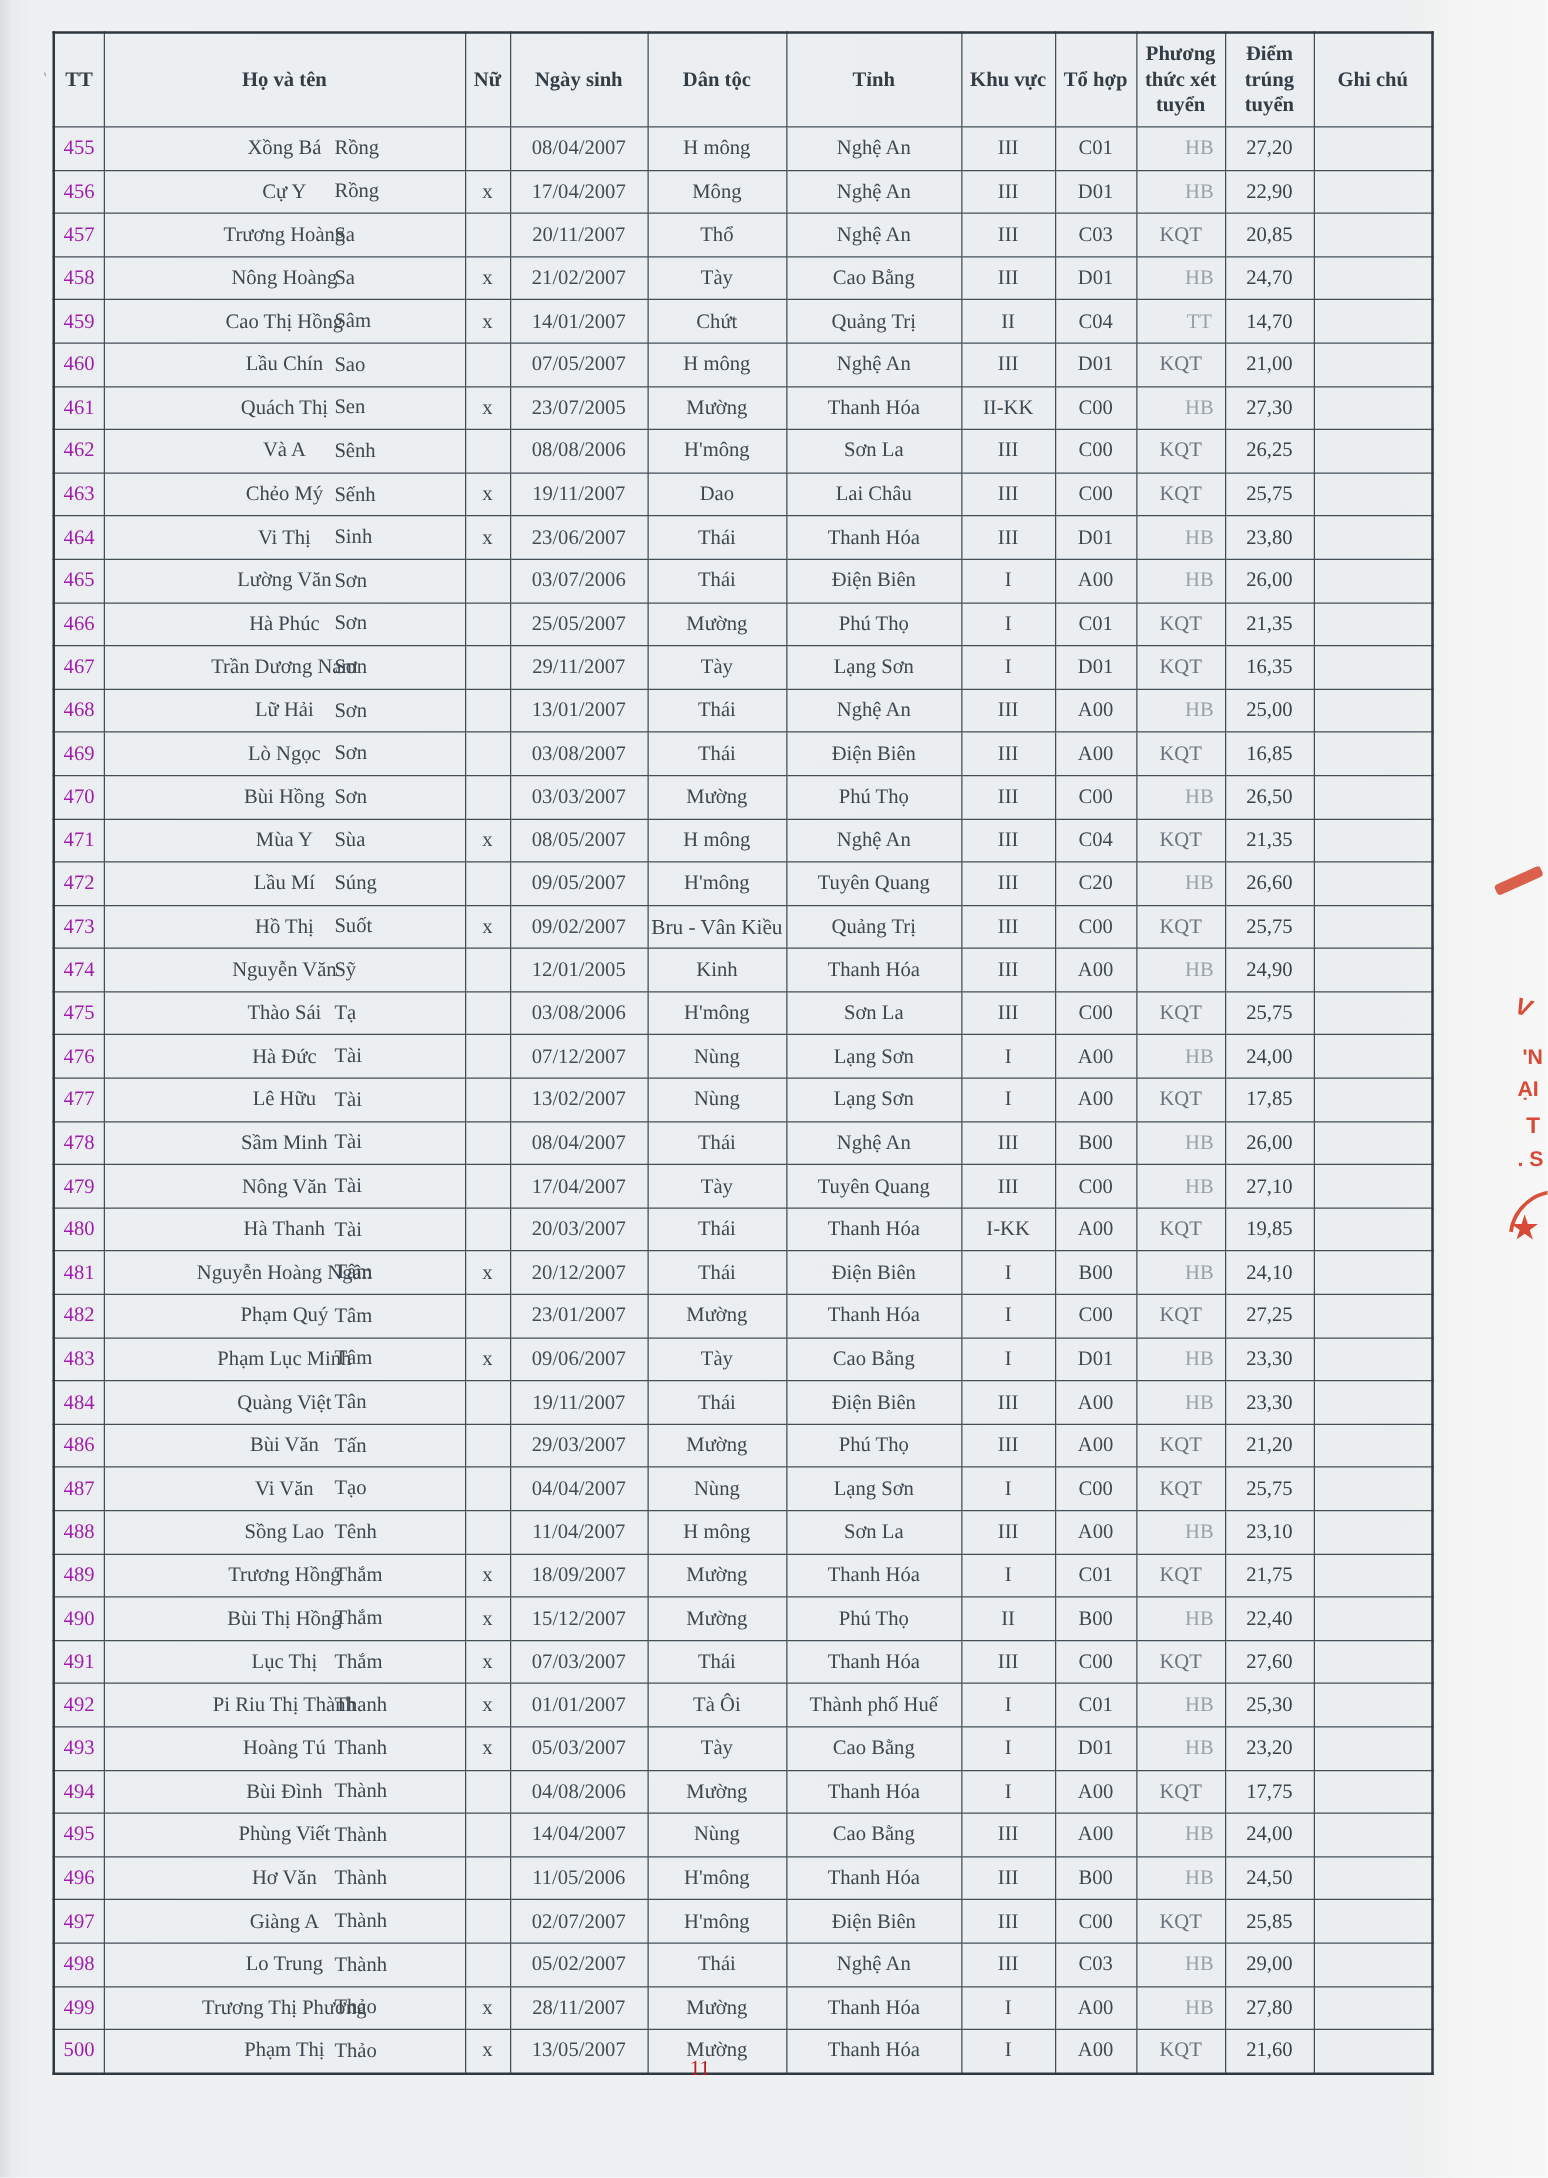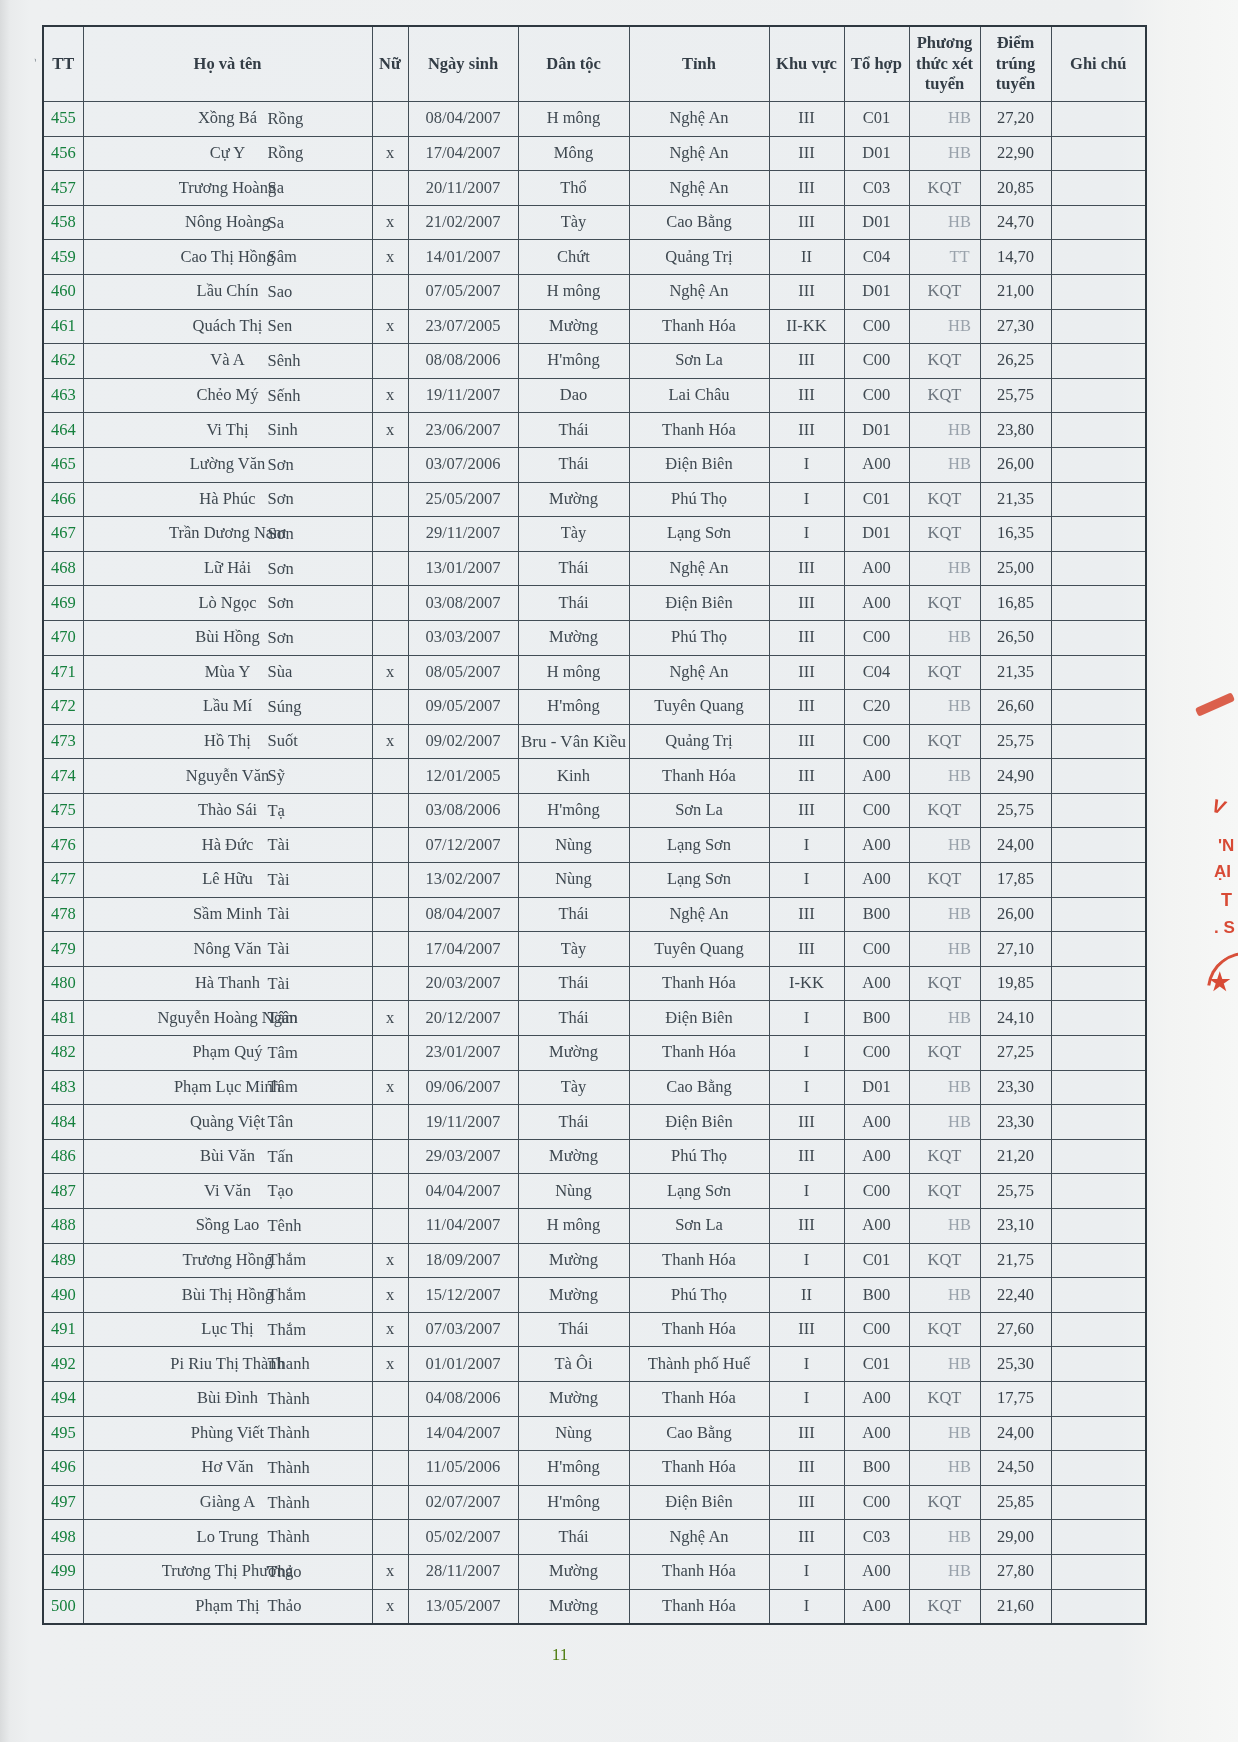--- a/index.html
+++ b/index.html
@@ -36,29 +36,29 @@
     height:33.6px;
     overflow:hidden;
   }
   table.roster thead th{
     height:70px;font-weight:bold;color:#333d46;
     font-size:16.5px;line-height:1.25;padding:2px 3px;margin-left:24px;
   }
   table.roster{border:2px solid #2e3840;}
   td.cell-name{text-align:left;position:relative;padding-left:7px;}
   td.cell-name .ten{position:absolute;left:184px;top:50%;transform:translateY(-50%);}
-  td.cell-tt{color:#15803d;}
+  td.cell-tt{color:#a21caf;}
   td.cell-dob{color:#424c54;}
   td.cell-eth.small{font-size:17px;line-height:1.05;}
   td.cell-meth.faded{color:#99a2ab;padding-left:32px;}
   td.cell-meth.mid{color:#6b747d;margin-top:48px;}
   td.cell-score{color:#39424a;}
   .page-number{
     position:absolute;left:540px;top:1645px;width:40px;
-    text-align:center;font-size:17px;color:#4d7c0f;
+    text-align:center;font-size:17px;color:#b91c1c;
   }
   .stray-mark{position:absolute;left:30px;top:56px;color:#8a9299;font-size:14px;transform:rotate(40deg);}
   
   .stamp{position:absolute;left:1195px;top:700px;width:43px;height:320px;color:#d84a35;overflow:visible;}
   .stamp .frag{position:absolute;font-family:"Liberation Sans",sans-serif;font-weight:bold;}
   .stamp .stroke1{left:14px;top:86px;width:40px;height:9px;background:#d8503a;transform:rotate(-24deg);border-radius:3px;opacity:.9;}
   .stamp .f-v{left:17px;top:96px;font-size:19px;font-style:italic;transform:rotate(14deg);}
   .stamp .f-n{left:23px;top:136px;font-size:17px;}
   .stamp .f-ai{left:19px;top:162px;font-size:17px;}
   .stamp .f-t{left:26px;top:190px;font-size:18px;}
@@ -578,20 +578,33 @@
           <td class="cell-dob">01/01/2007</td>
           <td class="cell-eth">Tà Ôi</td>
           <td class="cell-prov">Thành phố Huế</td>
           <td class="cell-reg">I</td>
           <td class="cell-combo">C01</td>
           <td class="cell-meth faded">HB</td>
           <td class="cell-score">25,30</td>
           <td class="cell-note"></td>
         </tr>
         <tr>
+          <td class="cell-tt">493</td>
+          <td class="cell-name"><span>Hoàng Tú</span><span class="ten">Thanh</span></td>
+          <td class="cell-nu">x</td>
+          <td class="cell-dob">05/03/2007</td>
+          <td class="cell-eth">Tày</td>
+          <td class="cell-prov">Cao Bằng</td>
+          <td class="cell-reg">I</td>
+          <td class="cell-combo">D01</td>
+          <td class="cell-meth faded">HB</td>
+          <td class="cell-score">23,20</td>
+          <td class="cell-note"></td>
+        </tr>
+        <tr>
           <td class="cell-tt">494</td>
           <td class="cell-name"><span>Bùi Đình</span><span class="ten">Thành</span></td>
           <td class="cell-nu"></td>
           <td class="cell-dob">04/08/2006</td>
           <td class="cell-eth">Mường</td>
           <td class="cell-prov">Thanh Hóa</td>
           <td class="cell-reg">I</td>
           <td class="cell-combo">A00</td>
           <td class="cell-meth mid">KQT</td>
           <td class="cell-score">17,75</td>

